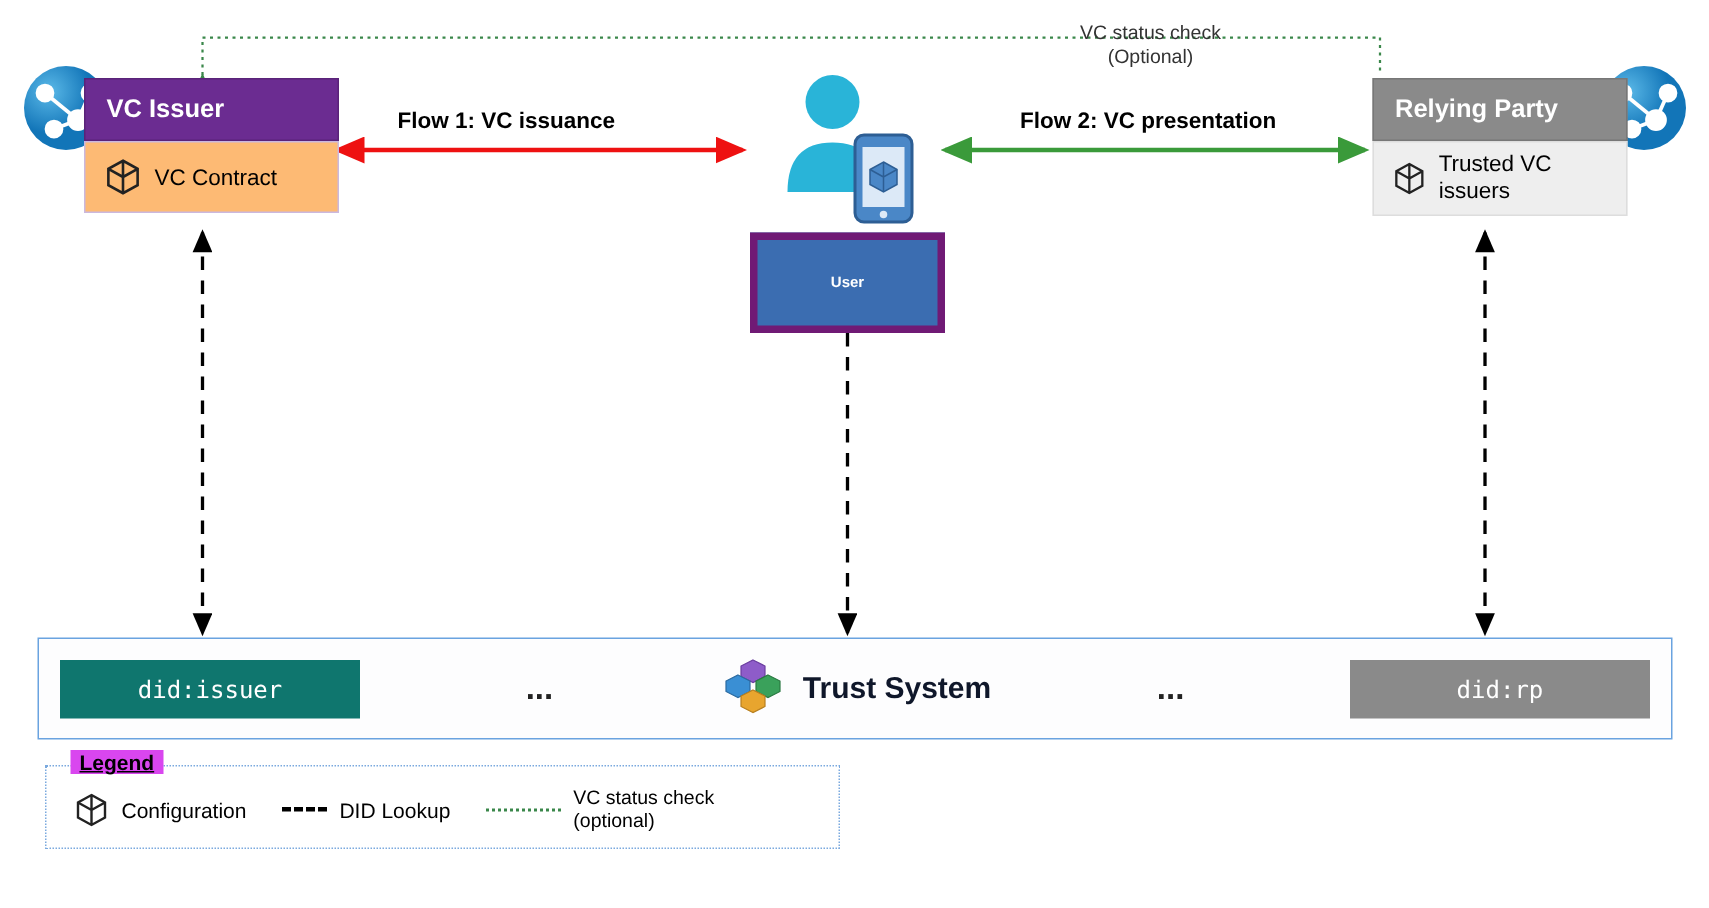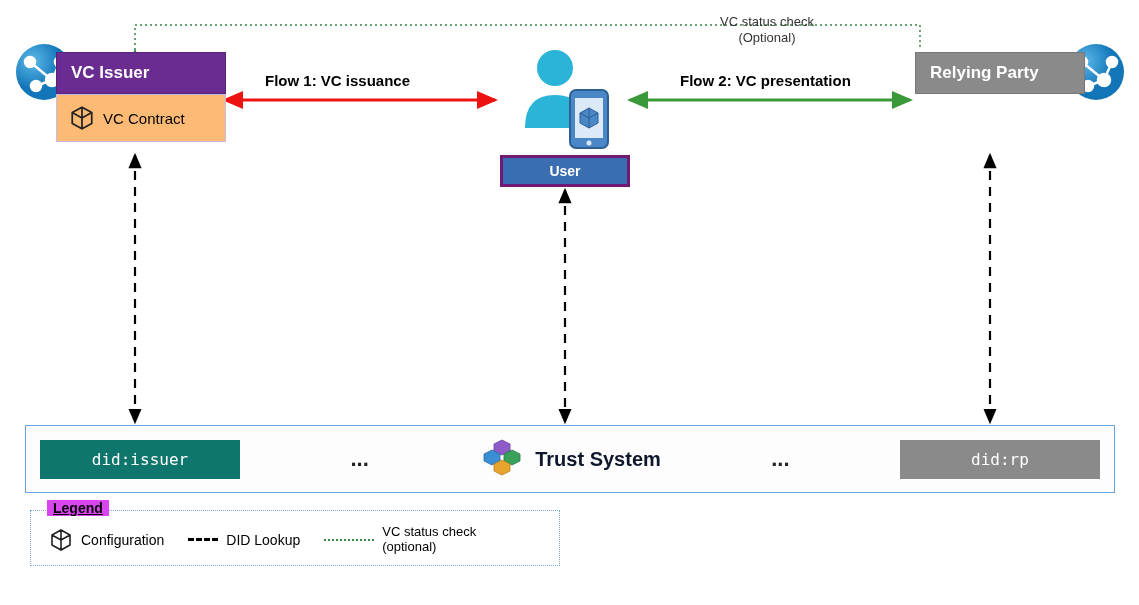--- a/index.html
+++ b/index.html
@@ -58,23 +58,23 @@
     align-items: center;
     gap: 8px;
     font-size: 15px;
     line-height: 1.2;
   }
   .user-label {
     background: #3b6db1;
     color: #fff;
     font-weight: 600;
     text-align: center;
-    padding: 5px 0;
-    font-size: 14px;
-    border: 3px solid #701a75;
+    padding: 23px 0;
+    font-size: 10px;
+    border: 5px solid #701a75;
   }
   .did-box {
     font-family: Consolas, monospace;
     color: #fff;
     text-align: center;
     padding: 10px 0;
     font-size: 16px;
   }
   .did-issuer { background: #0f766e; }
   .did-rp { background: #8a8a8a; }
@@ -233,20 +233,26 @@
       <svg width="26" height="26" viewBox="0 0 24 24">
         <path d="M12 2 L21 7 L21 17 L12 22 L3 17 L3 7 Z M12 2 L12 12 M12 12 L21 7 M12 12 L3 7 M12 12 L12 22" fill="none" stroke="#222" stroke-width="1.6"></path>
       </svg>
       <span>VC Contract</span>
     </div>
   </div>
 
   <div class="abs" style="left:895px; top:32px; width:170px;">
     <div class="rp-header">
       <span>Relying Party</span>
+    </div>
+    <div class="rp-body">
+      <svg width="26" height="26" viewBox="0 0 24 24">
+        <path d="M12 2 L21 7 L21 17 L12 22 L3 17 L3 7 Z M12 2 L12 12 M12 12 L21 7 M12 12 L3 7 M12 12 L12 22" fill="none" stroke="#222" stroke-width="1.6"></path>
+      </svg>
+      <span>Trusted VC issuers</span>
     </div>
   </div>
 
   <div class="abs" style="left:490px; top:20px;">
     <svg width="110" height="110" viewBox="0 0 110 110">
 
       <circle cx="45" cy="28" r="18" fill="#29b4d8"></circle>
       <path d="M15 88 Q15 55 45 55 Q75 55 75 88 Z" fill="#29b4d8"></path>
 
       <rect x="60" y="50" width="38" height="58" rx="6" fill="#4a87c7" stroke="#2d5e94" stroke-width="2"></rect>

